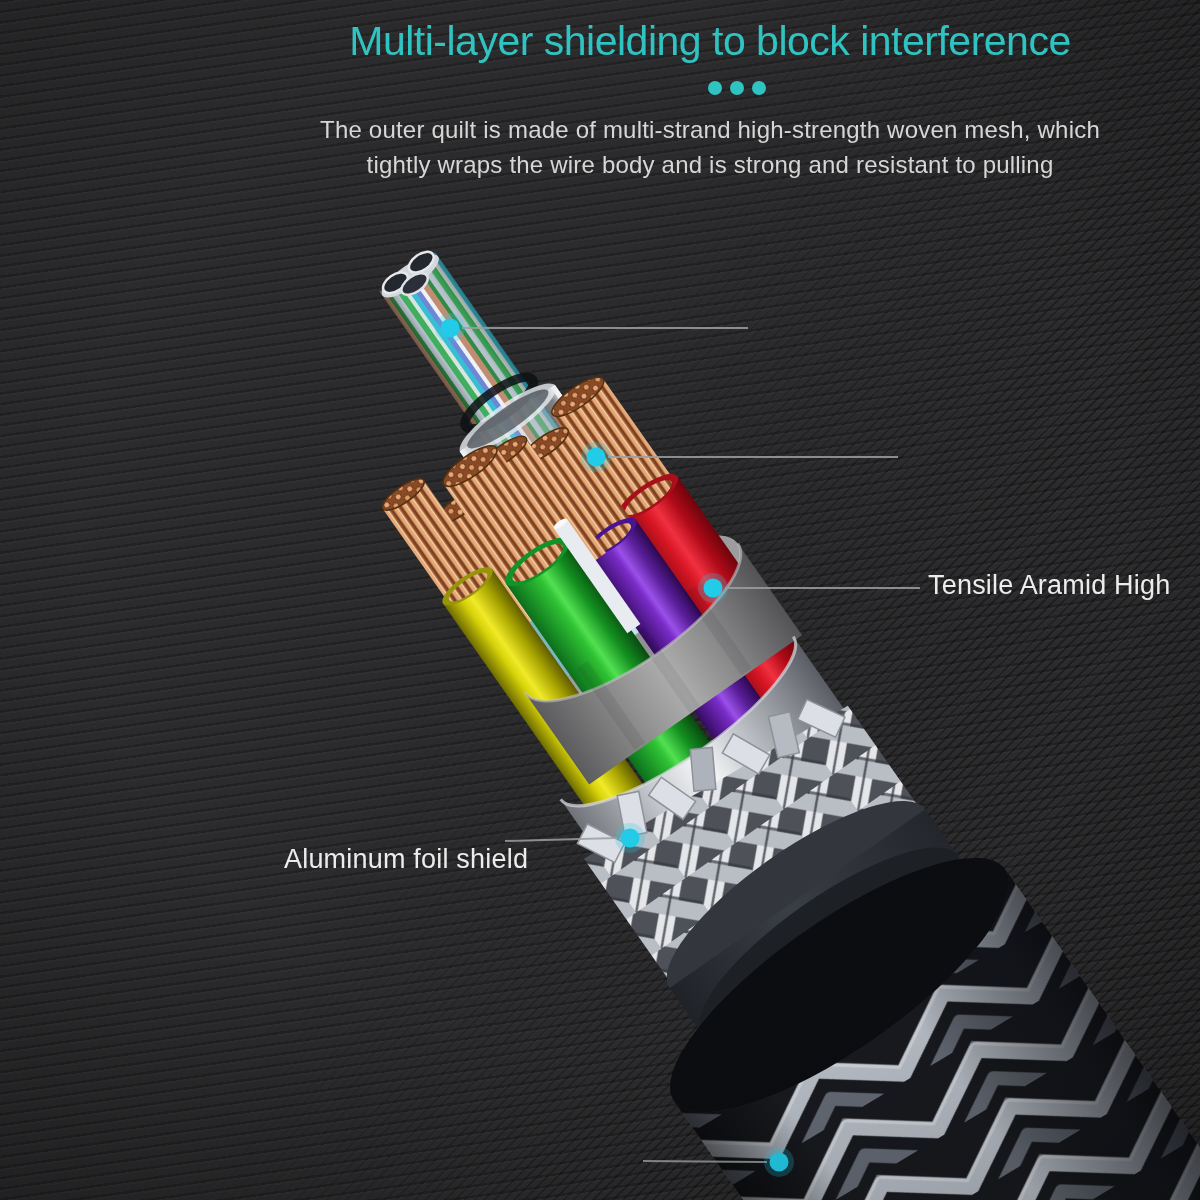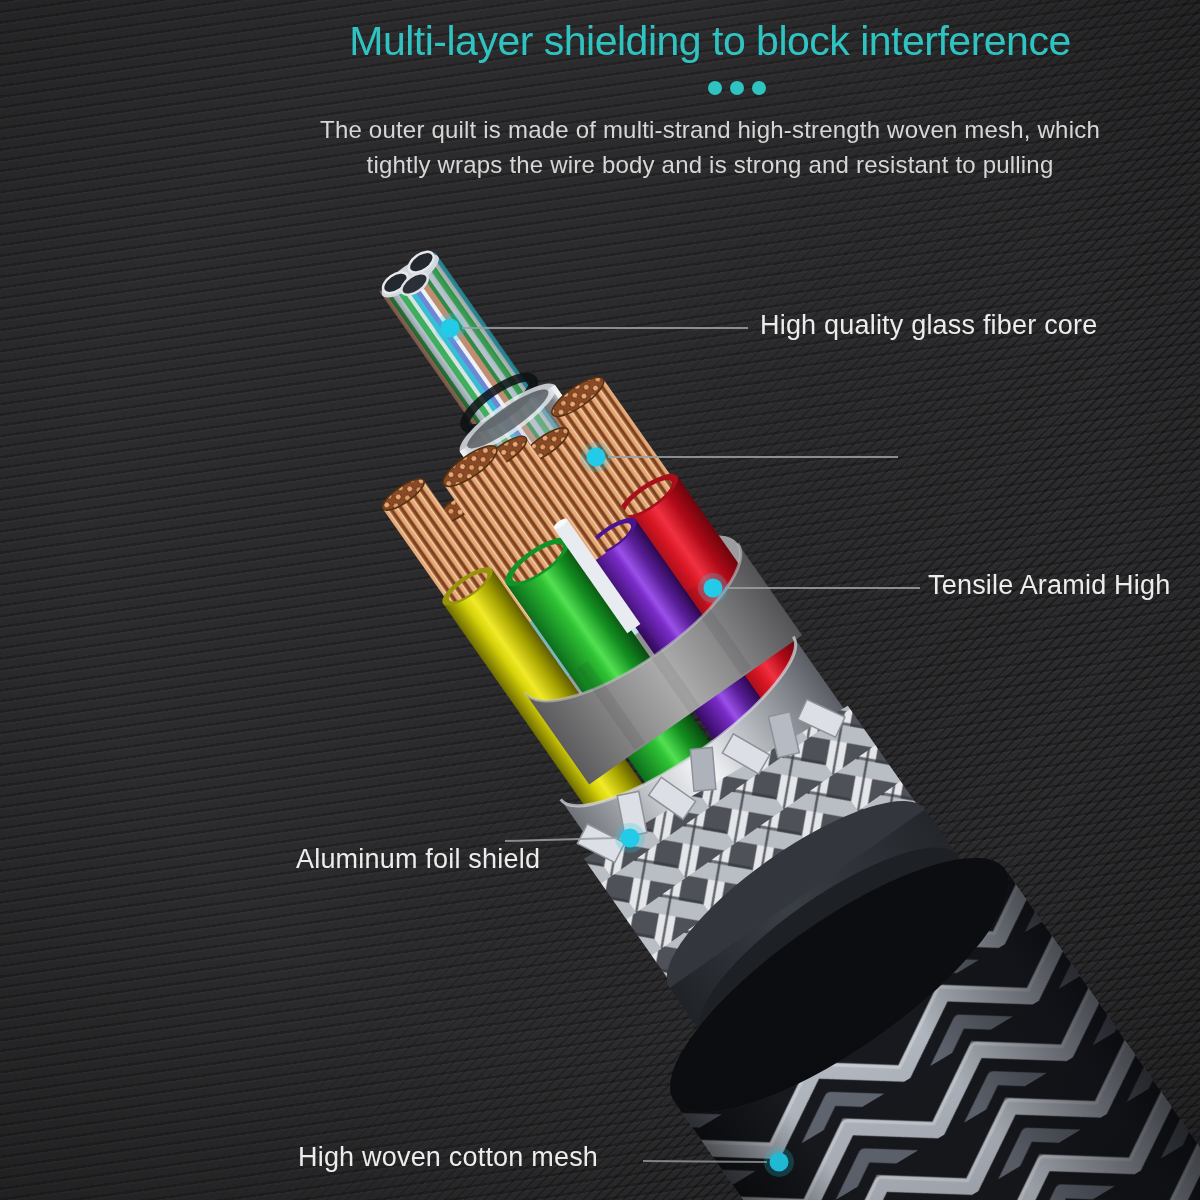--- a/index.html
+++ b/index.html
@@ -41,21 +41,21 @@
     text-align:center;font-size:24px;line-height:35px;color:#d6d6d6;
     letter-spacing:0.2px;font-weight:400;
   }
   .callout-label{
     position:absolute;font-size:27px;color:#ececec;letter-spacing:0.2px;
     white-space:nowrap;font-weight:400;
   }
   .cl-glass{left:760px;top:310px;}
   .cl-copper{left:908px;top:440px;}
   .cl-aramid{left:928px;top:570px;}
-  .cl-foil{left:296px;top:844px;}
+  .cl-foil{left:284px;top:844px;}
   .cl-mesh{left:298px;top:1142px;}
 </style>
 </head>
 <body>
 
 <div class="stage">
   <div class="bg-texture"></div>
   <div class="bg-texture-diag"></div>
 
   <svg class="cable-svg" width="1200" height="1200" viewBox="0 0 1200 1200">
@@ -309,17 +309,15 @@
   <div class="accent-dots">
     <span class="dot"></span>
     <span class="dot"></span>
     <span class="dot"></span>
   </div>
   <div class="page-subtitle">
     <div>The outer quilt is made of multi-strand high-strength woven mesh, which</div>
     <div>tightly wraps the wire body and is strong and resistant to pulling</div>
   </div>
 
-  <div class="callout-label cl-glass">High quality glass fiber core</div>
   <div class="callout-label cl-aramid">Tensile Aramid High</div>
   <div class="callout-label cl-foil">Aluminum foil shield</div>
-  <div class="callout-label cl-mesh">High woven cotton mesh</div>
 </div>
 
 </body></html>

